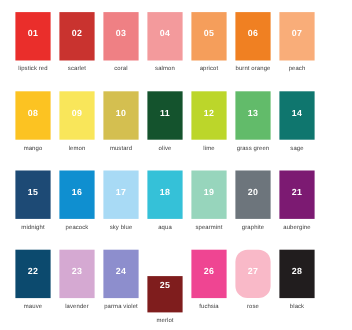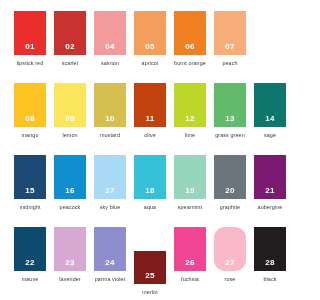--- a/index.html
+++ b/index.html
@@ -35,21 +35,21 @@
     flex-direction: column;
     align-items: center;
   }
   .swatch-chip {
     width: 32px;
     height: 44px;
     display: flex;
     align-items: flex-end;
     justify-content: center;
     box-sizing: border-box;
-    padding-bottom: 4px;
+    padding-bottom: 20px;
   }
   .swatch-number {
     font-size: 8px;
     font-weight: bold;
     color: #ffffff;
     letter-spacing: 0.3px;
     line-height: 1;
   }
   .swatch-name {
     margin-top: 5px;
@@ -72,20 +72,26 @@
         </div>
         <div class="swatch-name">lipstick red</div>
       </div>
       <div class="swatch-cell">
         <div class="swatch-chip" style="background-color: rgb(201, 51, 47); text-align: center;">
           <span class="swatch-number">02</span>
         </div>
         <div class="swatch-name">scarlet</div>
       </div>
       <div class="swatch-cell">
+        <div class="swatch-chip" style="background-color: rgb(239, 128, 132);">
+          <span class="swatch-number">03</span>
+        </div>
+        <div class="swatch-name">coral</div>
+      </div>
+      <div class="swatch-cell">
         <div class="swatch-chip" style="background-color: rgb(243, 154, 156); text-align: center;">
           <span class="swatch-number">04</span>
         </div>
         <div class="swatch-name">salmon</div>
       </div>
       <div class="swatch-cell">
         <div class="swatch-chip" style="background-color: rgb(245, 158, 91);">
           <span class="swatch-number">05</span>
         </div>
         <div class="swatch-name">apricot</div>
@@ -116,21 +122,21 @@
         </div>
         <div class="swatch-name">lemon</div>
       </div>
       <div class="swatch-cell">
         <div class="swatch-chip" style="background-color: rgb(212, 191, 80);">
           <span class="swatch-number">10</span>
         </div>
         <div class="swatch-name">mustard</div>
       </div>
       <div class="swatch-cell">
-        <div class="swatch-chip" style="background-color: #c2410c;">
+        <div class="swatch-chip" style="background-color: #14532d;">
           <span class="swatch-number">11</span>
         </div>
         <div class="swatch-name">olive</div>
       </div>
       <div class="swatch-cell">
         <div class="swatch-chip" style="background-color: rgb(188, 214, 42);">
           <span class="swatch-number">12</span>
         </div>
         <div class="swatch-name">lime</div>
       </div>

